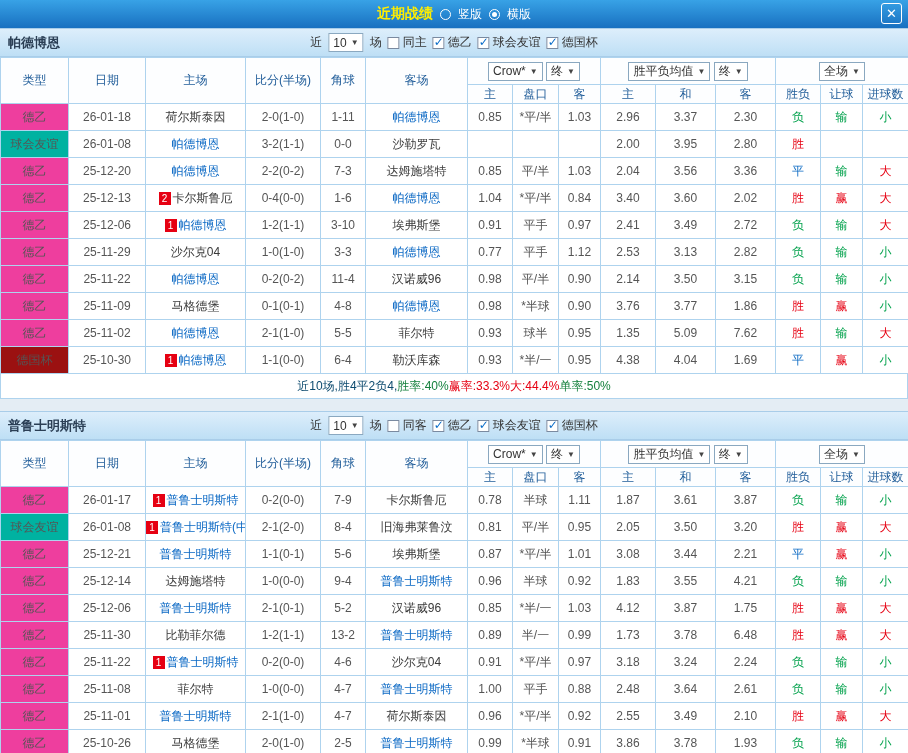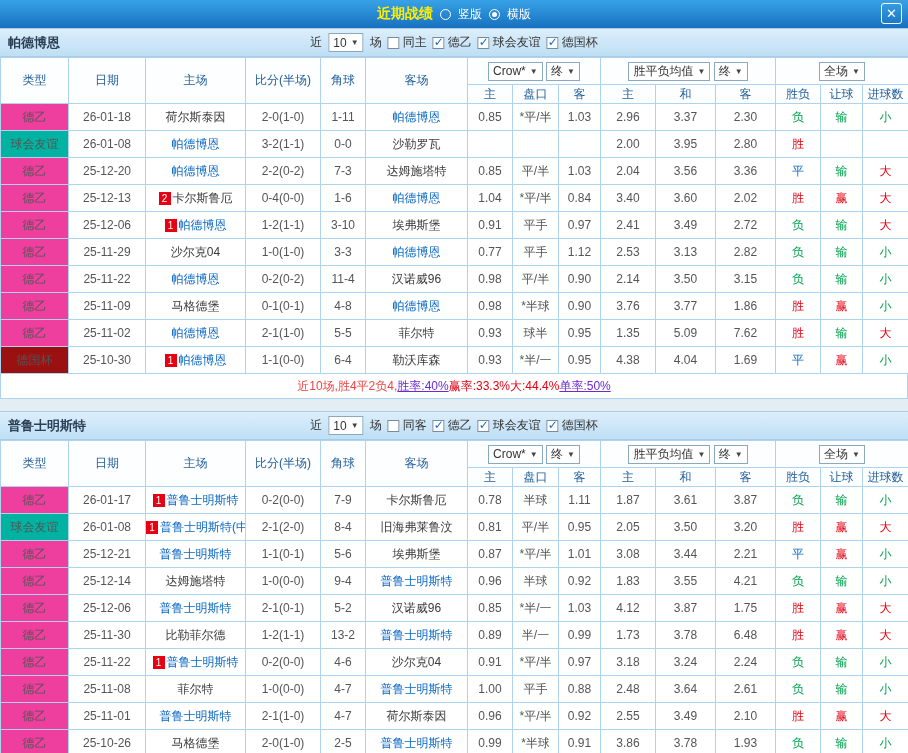--- a/index.html
+++ b/index.html
@@ -58,22 +58,22 @@
   .tname { color: #3a3a3a; cursor: pointer; }
   .tname.hl { color: #0a68c4; }
   td.red, .red { color: #e60012; margin-left: 33px; }
   td.res.r { color: #e60012; }
   td.res.g { color: #00a14b; }
   td.res.b { color: #0f6cc4; }
 
   
   .summary { height: 25px; background: #fff; border: 1px solid #aed3ee;
     border-top: none; display: flex; align-items: center; justify-content: center; }
-  .sum-navy { color: #ef4444; }
-  .sum-blue { color: #6d28d9; text-decoration: underline; }
+  .sum-navy { color: #0c4a6e; }
+  .sum-blue { color: #15803d; }
   .sum-red  { color: #e60012; }
 
   .section-gap { height: 12px; }
 </style>
 </head>
 <body>
 
 <div class="titlebar">
   <div class="tb-center">
     <span class="tb-title">近期战绩</span>

